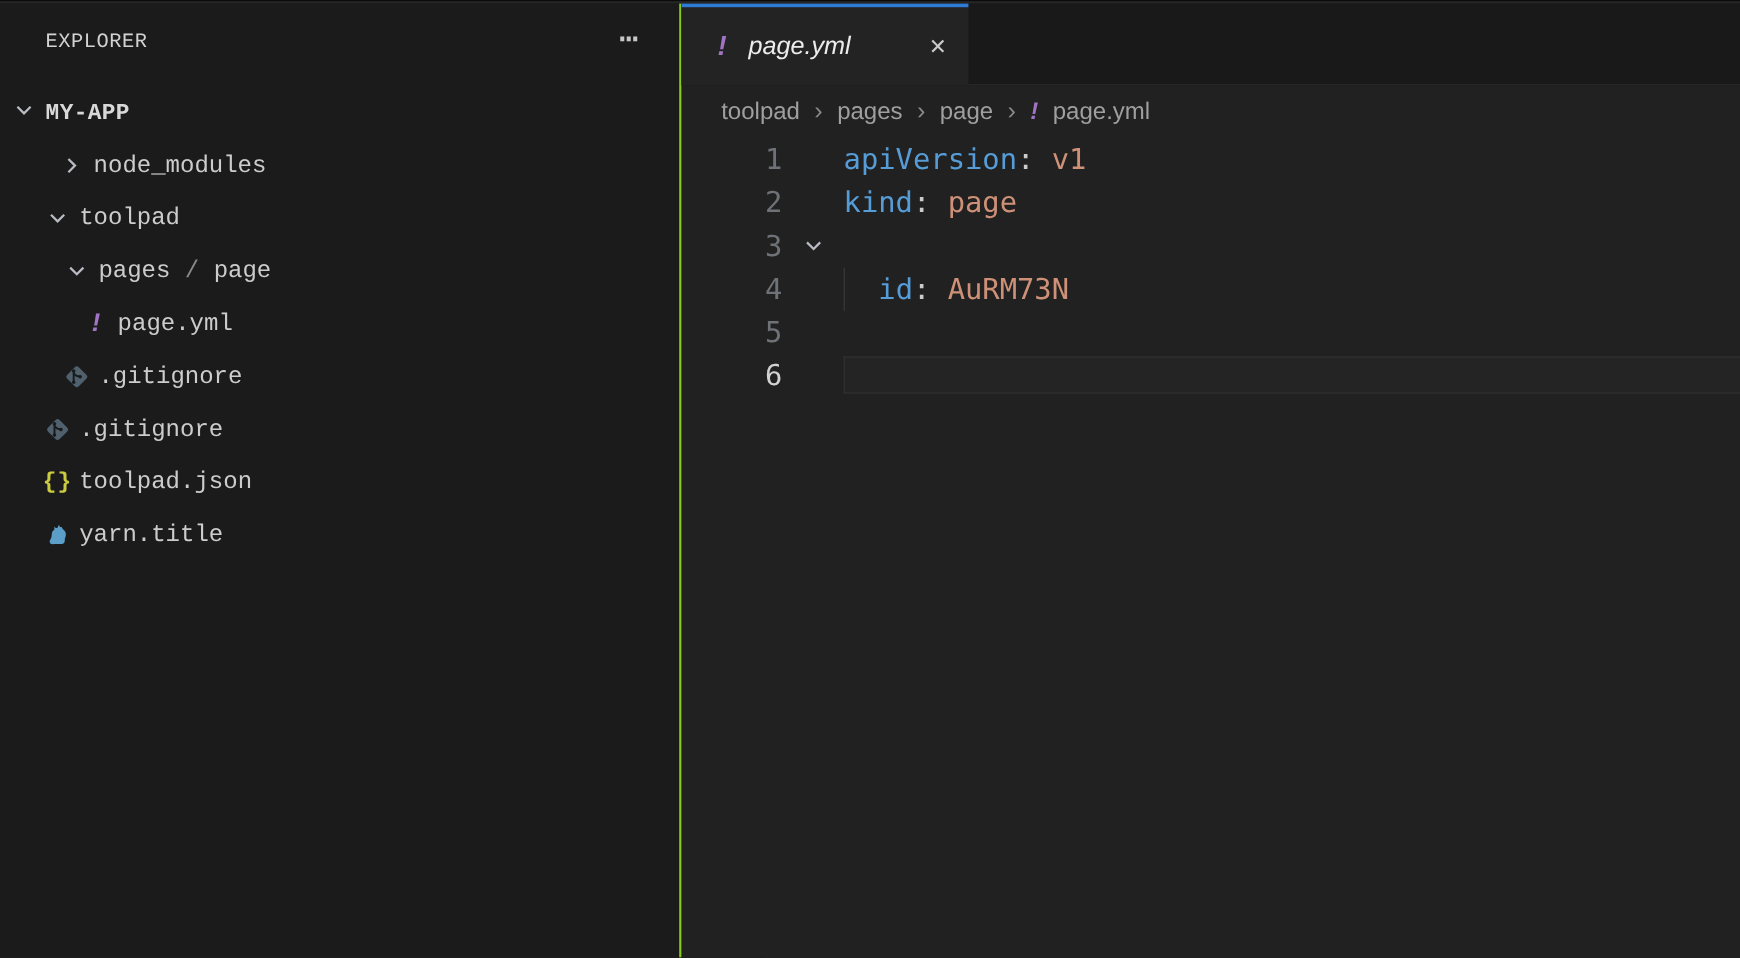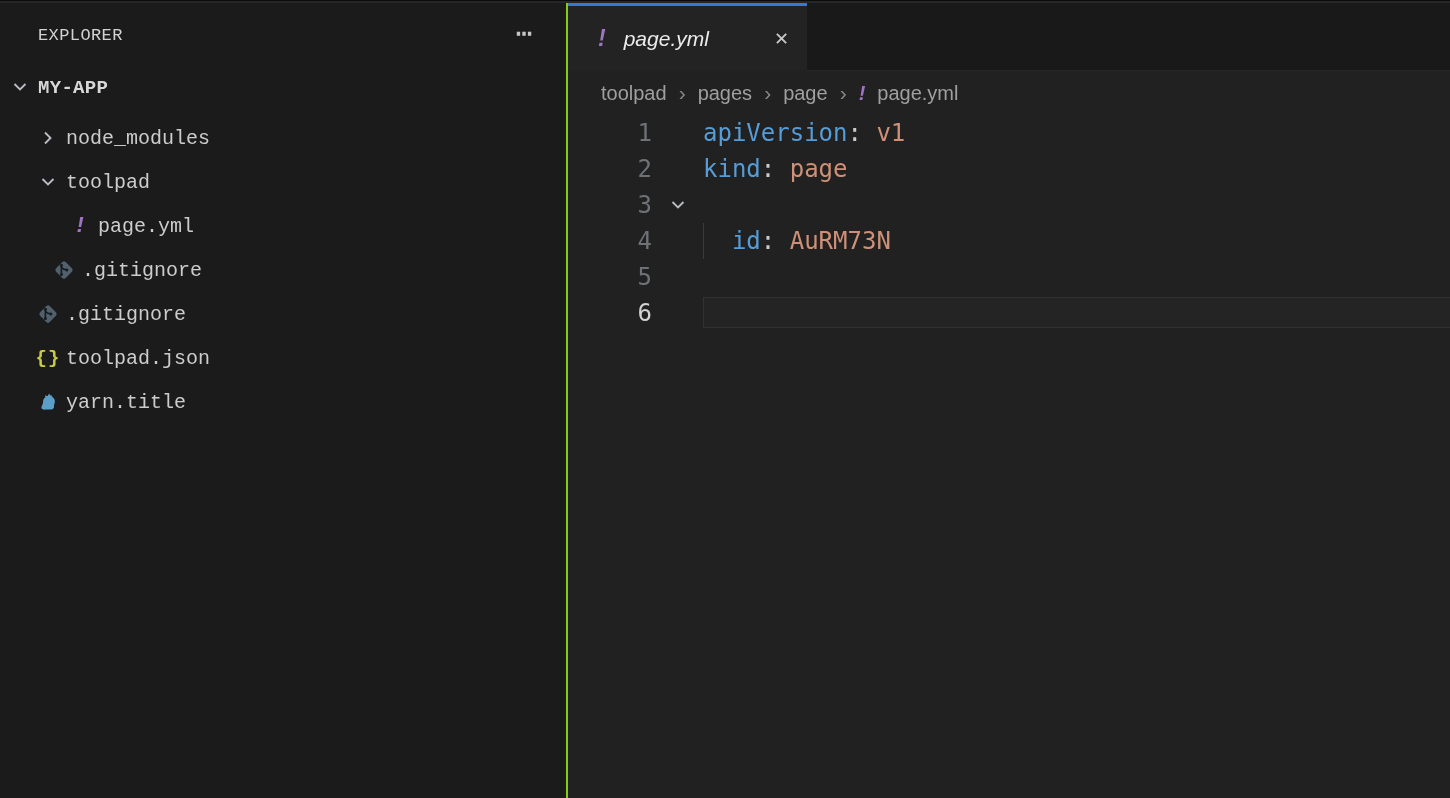--- a/index.html
+++ b/index.html
@@ -14,21 +14,21 @@
   .top-edge{height:3px;background:#0b0b0b;border-bottom:2px solid #262626;flex:none;}
   .main{flex:1;display:flex;min-height:0;}
 
   
   .sidebar{width:568px;flex:none;background:var(--sidebar-bg);border-right:2px solid #84cc16;
     color:#cccccc;overflow:hidden;font-family:Liberation Mono, monospace;}
   .sb-header{height:64px;display:flex;align-items:center;justify-content:space-between;
     padding:0 32px 0 38px;}
   .sb-title{font-size:17px;letter-spacing:.4px;color:#d2d2d2;}
   .sb-more{font-size:27px;color:#c6c6c6;line-height:1;cursor:pointer;letter-spacing:2px;}
-  .root-row{margin-top:10px;height:34px;display:flex;gap:8px;
+  .root-row{margin-top:10px;height:34px;display:flex;align-items:center;gap:8px;
     padding-left:10px;cursor:pointer;}
   .root-label{font-size:19px;font-weight:700;letter-spacing:.3px;color:#d8d8d8;}
   .tree{margin-top:5px;}
   .tree-row{height:44px;display:flex;align-items:center;gap:6px;cursor:pointer;}
   .tree-row .icon-slot{width:24px;flex:none;display:flex;align-items:center;justify-content:center;}
   .tree-label{font-size:20px;color:#cccccc;white-space:pre;}
   .tree-label .slash{color:#8a8a8a;}
   .glyph-yaml{font-style:italic;font-weight:700;font-size:22px;color:var(--yaml);}
   .glyph-json{font-weight:700;font-size:19px;color:var(--json);letter-spacing:1px;}
 
@@ -76,39 +76,49 @@
       </div>
       <div class="root-row">
         <span class="icon-slot" id="root-chevron"><span style="display: inline-flex; align-items: center; justify-content: center;">
               <svg width="20" height="20" viewBox="0 0 16 16">
                 <path d="M3.6 5.6 8 10l4.4-4.4" fill="none" stroke="#b9bdc3" stroke-width="1.5"></path>
               </svg>
             </span></span>
         <span class="root-label">MY-APP</span>
       </div>
       <div class="tree" id="tree">
-          <div class="tree-row" style="padding-left: 36px;">
+          <div class="tree-row" style="padding-left: 48px;">
             <span class="icon-slot">
               <span style="display: inline-flex; align-items: center; justify-content: center;">
                 <svg width="20" height="20" viewBox="0 0 16 16">
                   <path d="M5.6 3.6 10 8l-4.4 4.4" fill="none" stroke="#b9bdc3" stroke-width="1.5"></path>
                 </svg>
               </span>
             </span>
             <span class="tree-label">node_modules</span>
           </div>
           <div class="tree-row" style="padding-left: 36px;">
             <span class="icon-slot">
               <span style="display: inline-flex; align-items: center; justify-content: center;">
                 <svg width="20" height="20" viewBox="0 0 16 16">
                   <path d="M3.6 5.6 8 10l4.4-4.4" fill="none" stroke="#b9bdc3" stroke-width="1.5"></path>
                 </svg>
               </span>
             </span>
             <span class="tree-label">toolpad</span>
+          </div>
+          <div class="tree-row" style="padding-left: 52px;">
+            <span class="icon-slot">
+              <span style="display: inline-flex; align-items: center; justify-content: center;">
+                <svg width="20" height="20" viewBox="0 0 16 16">
+                  <path d="M3.6 5.6 8 10l4.4-4.4" fill="none" stroke="#b9bdc3" stroke-width="1.5"></path>
+                </svg>
+              </span>
+            </span>
+            <span class="tree-label">pages<span class="slash"> / </span>page</span>
           </div>
           <div class="tree-row" style="padding-left: 68px;">
             <span class="icon-slot">
               <span class="glyph-yaml" style="display: inline-flex; align-items: center; justify-content: center;">!</span>
             </span>
             <span class="tree-label">page.yml</span>
           </div>
           <div class="tree-row" style="padding-left: 52px;">
             <span class="icon-slot">
               <span style="display: inline-flex; align-items: center; justify-content: center;">

